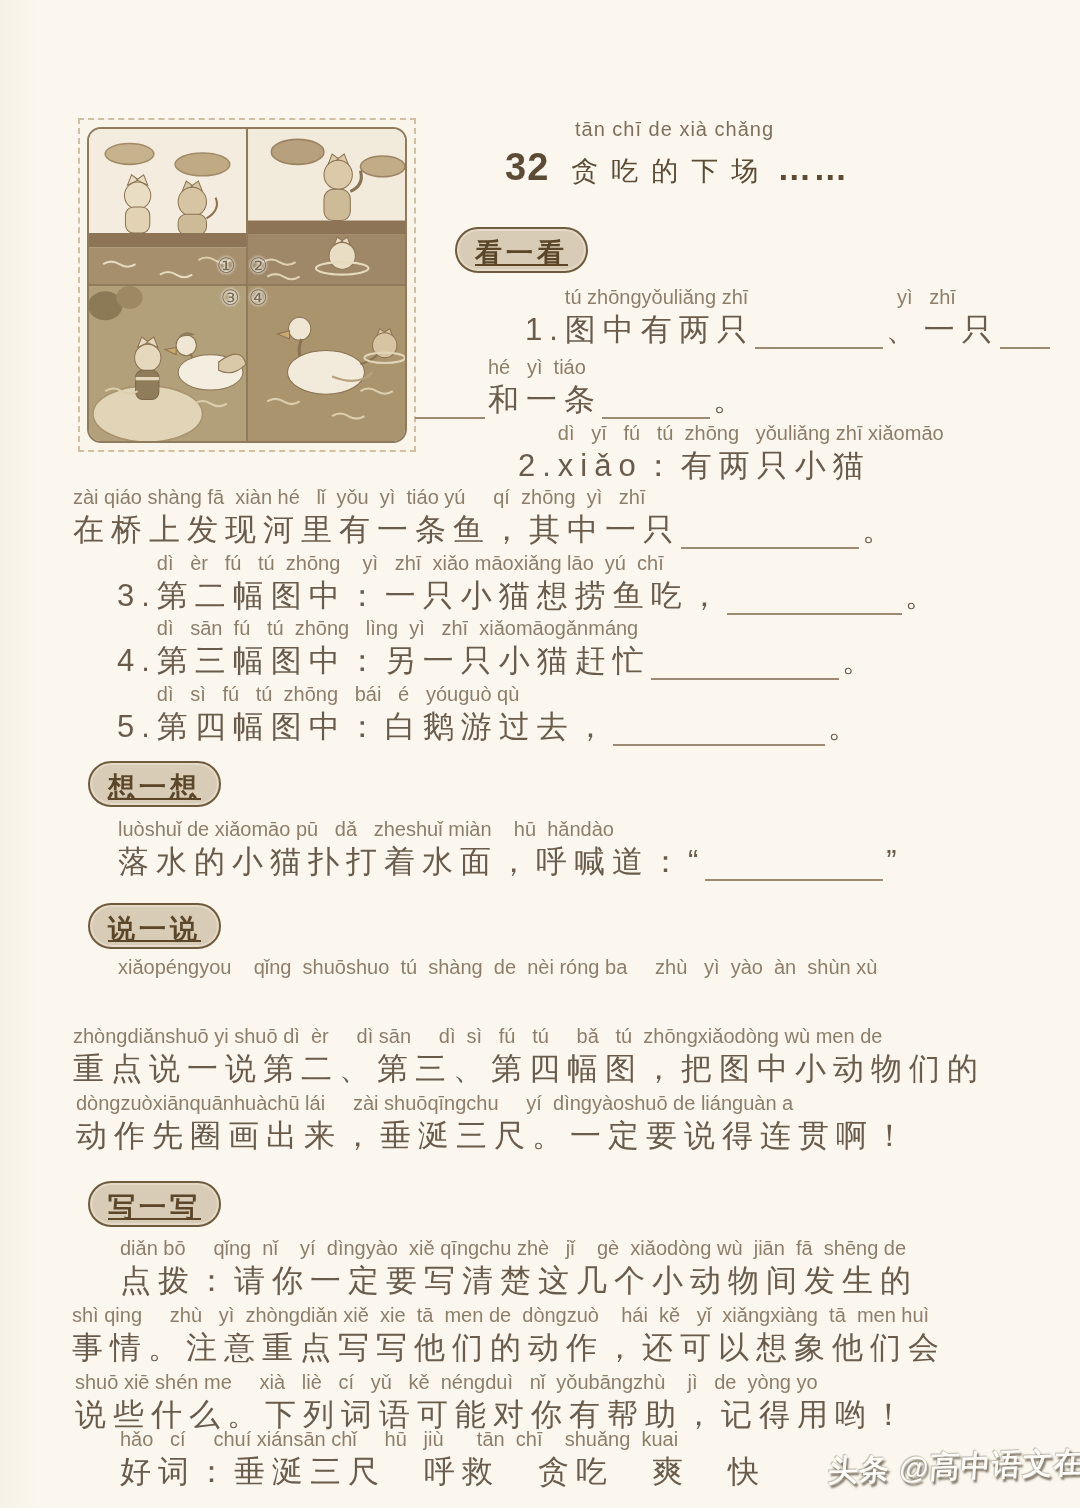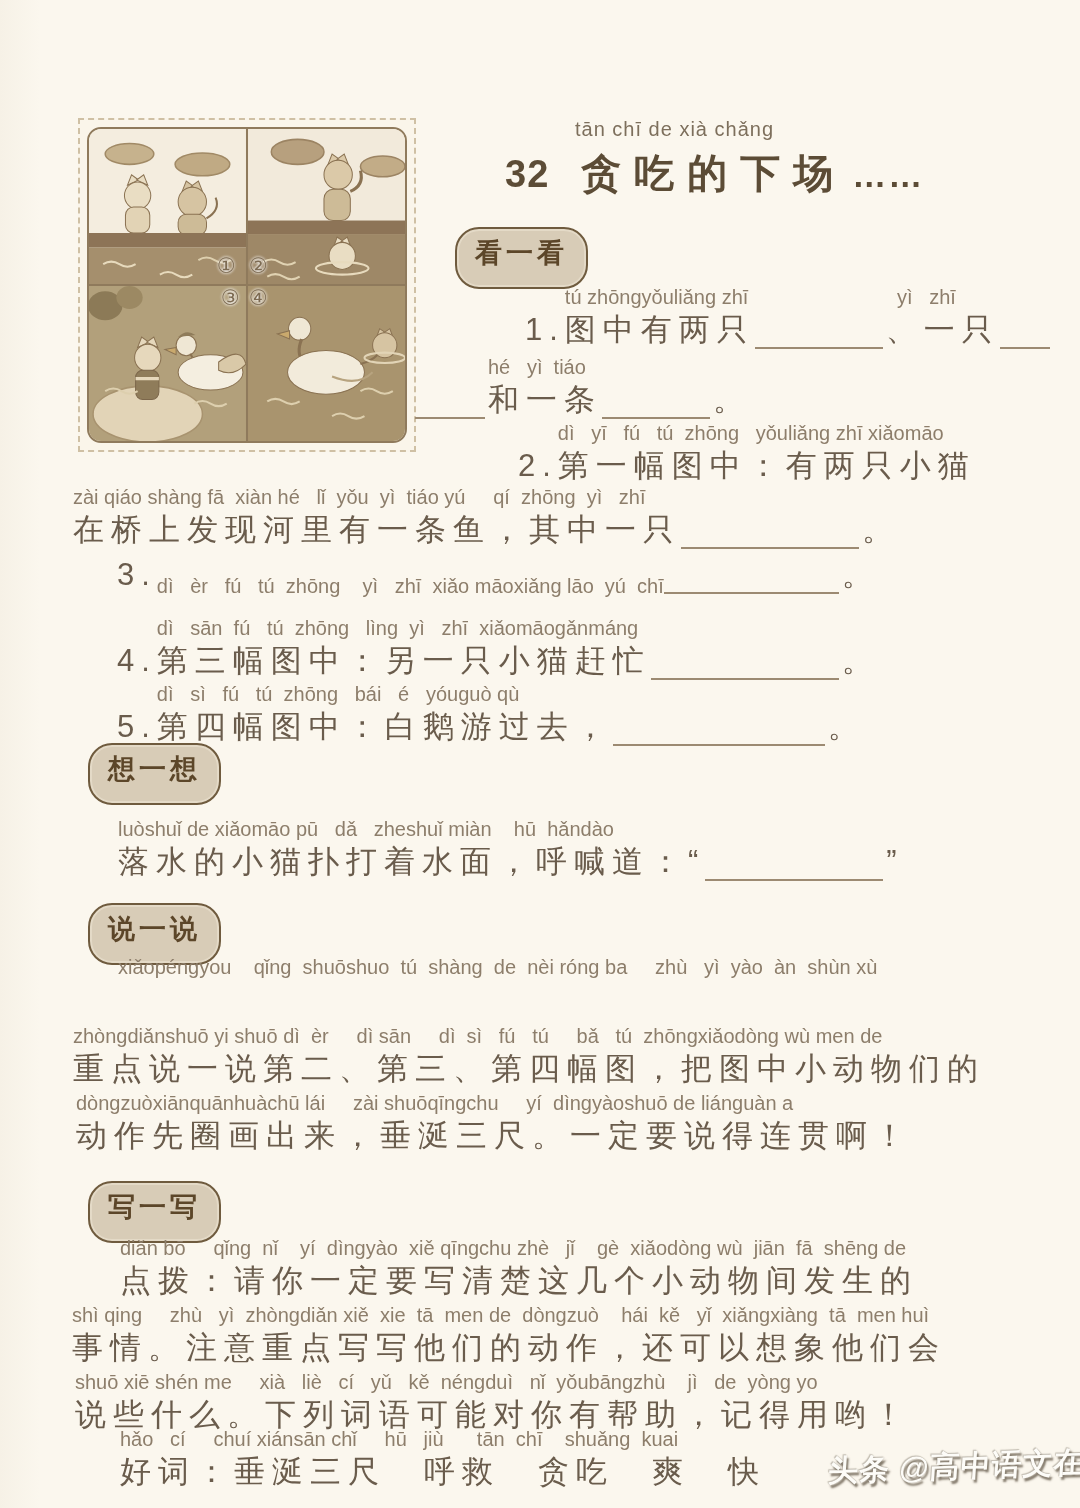--- a/index.html
+++ b/index.html
@@ -23,29 +23,30 @@
   .pnum{
     position:absolute;font-size:21px;color:#7d6b52;line-height:1;
     text-shadow:0 0 3px #fff,0 0 3px #fff;
   }
 
   
   .title-block{position:absolute;left:505px;top:116px;white-space:nowrap;}
   .title-py{font-size:20px;color:#7d6f5c;padding-left:70px;letter-spacing:1px;line-height:26px;}
   .title-row{margin-top:4px;color:#5c4c36;}
   .title-num{font-size:38px;font-weight:bold;letter-spacing:1px;}
-  .title-text{font-size:40px;font-weight:bold;letter-spacing:13px;margin-left:32px;}
+  .title-text{font-size:27px;font-weight:normal;letter-spacing:13px;margin-left:22px;}
   .title-dots{font-size:34px;font-weight:bold;letter-spacing:2px;margin-left:6px;}
 
   
   .badge{
     position:absolute;display:inline-block;
     background:#d8ccb7;border:2px solid #6f5b3e;border-radius:24px;
-    padding:6px 18px 16px;font-size:27px;font-weight:bold;color:#5c4629;letter-spacing:4px;
+    padding:6px 18px 0;font-size:27px;font-weight:bold;color:#5c4629;letter-spacing:4px;
     box-shadow:inset 0 0 0 2px #e4dac7;
+    text-decoration:underline;
   }
 
   
   .line{position:absolute;white-space:nowrap;}
   .seg{display:inline-block;vertical-align:bottom;}
   .py{
     display:block;font-size:20px;line-height:22px;color:#8d7e6b;
     letter-spacing:0;white-space:pre;
   }
   .hz{
@@ -154,29 +155,29 @@
   </div>
 
   <div class="title-block">
     <div class="title-py">tān chī de xià chǎng</div>
     <div class="title-row">
       <span class="title-num">32</span><span class="title-text">贪吃的下场</span><span class="title-dots">……</span>
     </div>
   </div>
 
   <div class="badge" style="left:455px;top:227px">看一看</div>
-  <div class="badge" style="left:88px;top:743px">想一想</div>
+  <div class="badge" style="left:88px;top:761px">想一想</div>
   <div class="badge" style="left:88px;top:1181px">写一写</div>
   <div class="badge" style="left:88px;top:903px">说一说</div>
 
   <div class="line" style="left:525px;top:286px"><span class="seg"><span class="hz">1.</span></span><span class="seg"><span class="py">tú zhōngyǒuliǎng zhī</span><span class="hz">图中有两只</span></span><span class="blank" style="width: 128px;"></span><span class="seg"><span class="py">  yì   zhī</span><span class="hz">、一只</span></span><span class="blank" style="width: 50px;"></span></div>
   <div class="line" style="left:415px;top:356px"><span class="blank" style="width: 70px;"></span><span class="seg"><span class="py">hé   yì  tiáo</span><span class="hz">和一条</span></span><span class="blank" style="width: 108px;"></span><span class="seg"><span class="hz">。</span></span></div>
-  <div class="line" style="left:518px;top:422px"><span class="seg"><span class="hz">2.</span></span><span class="seg"><span class="py">dì   yī   fú   tú  zhōng   yǒuliǎng zhī xiǎomāo</span><span class="hz">第一幅图中：有两只小猫</span></span></div>
+  <div class="line" style="left:518px;top:422px"><span class="seg"><span class="hz">2.</span></span><span class="seg"><span class="py">dì   yī   fú   tú  zhōng   yǒuliǎng zhī xiǎomāo</span><span class="hz">xiǎo：有两只小猫</span></span></div>
   <div class="line" style="left:73px;top:486px"><span class="seg"><span class="py">zài qiáo shàng fā  xiàn hé   lǐ  yǒu  yì  tiáo yú     qí  zhōng  yì   zhī</span><span class="hz">在桥上发现河里有一条鱼，其中一只</span></span><span class="blank" style="width: 178px;"></span><span class="seg"><span class="hz">。</span></span></div>
-  <div class="line" style="left:117px;top:552px"><span class="seg"><span class="hz">3.</span></span><span class="seg"><span class="py">dì   èr   fú   tú  zhōng    yì   zhī  xiǎo māoxiǎng lāo  yú  chī</span></span><span class="blank" style="width: 175px;"></span><span class="seg"><span class="hz">。</span></span></div>
+  <div class="line" style="left:117px;top:552px"><span class="seg"><span class="hz">3.</span></span><span class="seg"><span class="py">dì   èr   fú   tú  zhōng    yì   zhī  xiǎo māoxiǎng lāo  yú  chī</span><span class="hz">第二幅图中：一只小猫想捞鱼吃，</span></span><span class="blank" style="width: 175px;"></span><span class="seg"><span class="hz">。</span></span></div>
   <div class="line" style="left:117px;top:617px"><span class="seg"><span class="hz">4.</span></span><span class="seg"><span class="py">dì   sān  fú   tú  zhōng   lìng  yì   zhī  xiǎomāogǎnmáng</span><span class="hz">第三幅图中：另一只小猫赶忙</span></span><span class="blank" style="width: 188px;"></span><span class="seg"><span class="hz">。</span></span></div>
   <div class="line" style="left:117px;top:683px"><span class="seg"><span class="hz">5.</span></span><span class="seg"><span class="py">dì   sì   fú   tú  zhōng   bái   é   yóuguò qù</span><span class="hz">第四幅图中：白鹅游过去，</span></span><span class="blank" style="width: 212px;"></span><span class="seg"><span class="hz">。</span></span></div>
 
   <div class="line" style="left:118px;top:818px"><span class="seg"><span class="py">luòshuǐ de xiǎomāo pū   dǎ   zheshuǐ miàn    hū  hǎndào</span><span class="hz">落水的小猫扑打着水面，呼喊道：“</span></span><span class="blank" style="width: 178px;"></span><span class="seg"><span class="hz">”</span></span></div>
 
   <div class="line" style="left:118px;top:956px"><span class="seg"><span class="py">xiǎopéngyou    qǐng  shuōshuo  tú  shàng  de  nèi róng ba     zhù   yì  yào  àn  shùn xù</span></span></div>
   <div class="line" style="left:73px;top:1025px"><span class="seg"><span class="py">zhòngdiǎnshuō yi shuō dì  èr     dì sān     dì  sì   fú   tú     bǎ   tú  zhōngxiǎodòng wù men de</span><span class="hz">重点说一说第二、第三、第四幅图，把图中小动物们的</span></span></div>
   <div class="line" style="left:76px;top:1092px"><span class="seg"><span class="py">dòngzuòxiānquānhuàchū lái     zài shuōqīngchu     yí  dìngyàoshuō de liánguàn a</span><span class="hz">动作先圈画出来，垂涎三尺。一定要说得连贯啊！</span></span></div>
 
   <div class="line" style="left:120px;top:1237px"><span class="seg"><span class="py">diǎn bō     qǐng  nǐ    yí  dìngyào  xiě qīngchu zhè   jǐ    gè  xiǎodòng wù  jiān  fā  shēng de</span><span class="hz">点拨：请你一定要写清楚这几个小动物间发生的</span></span></div>

